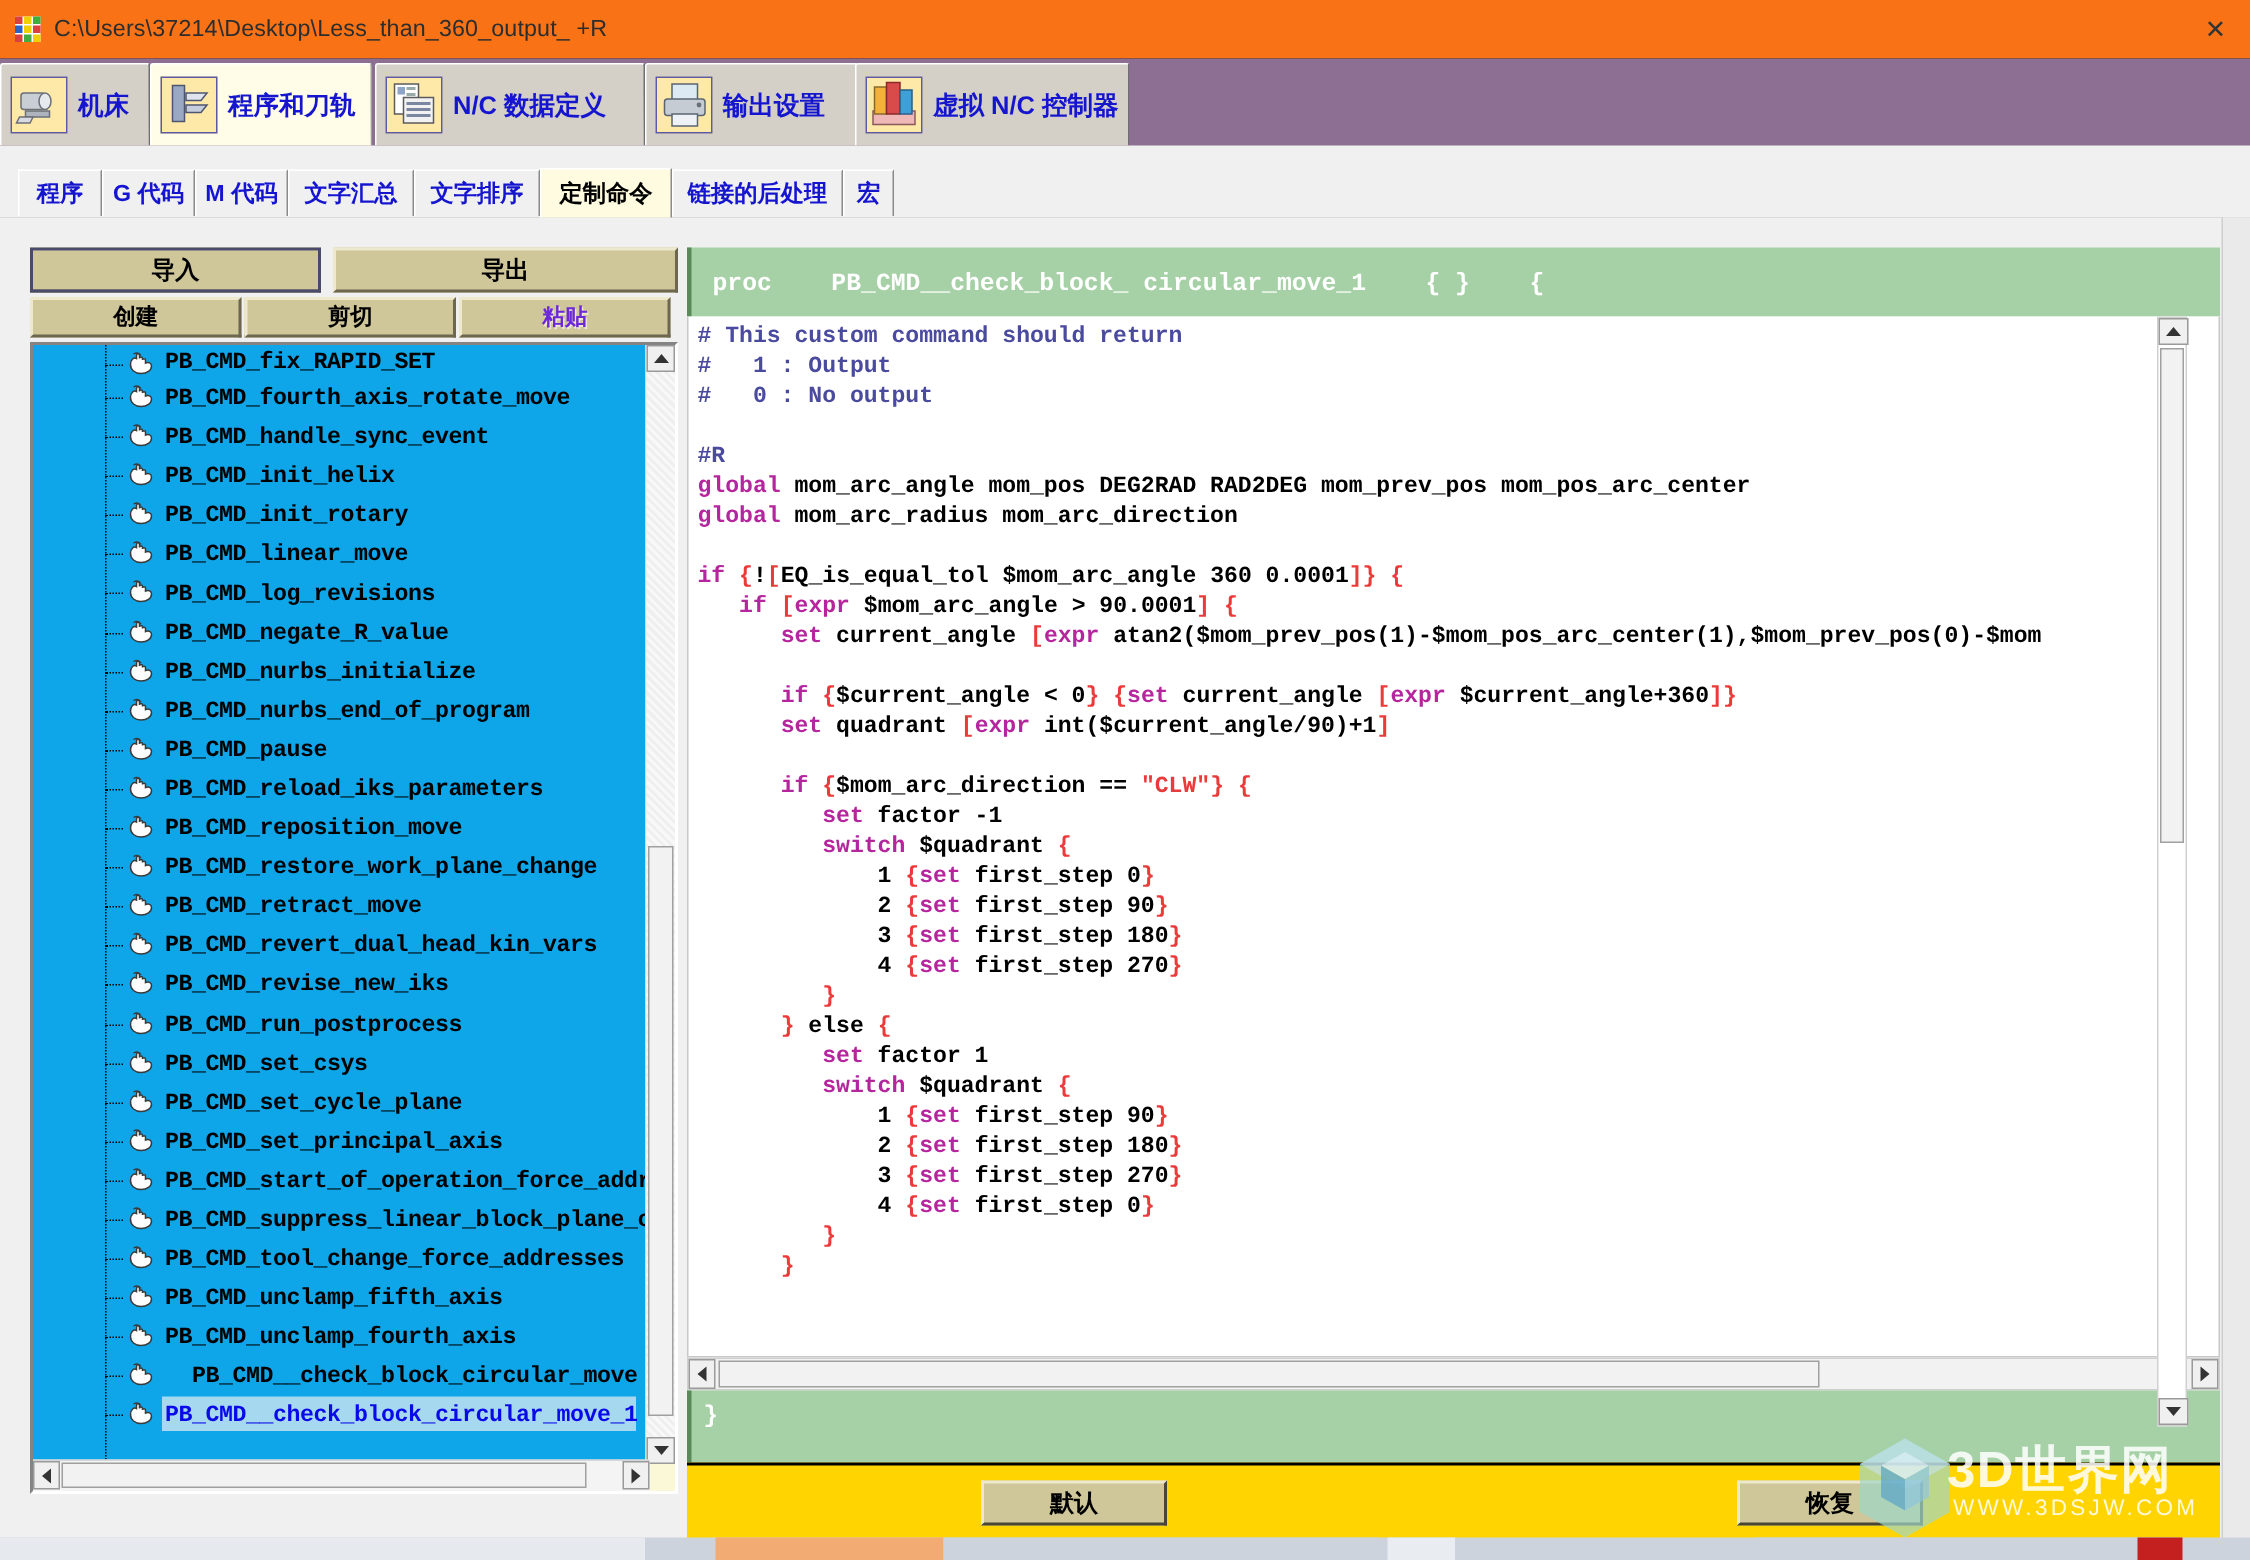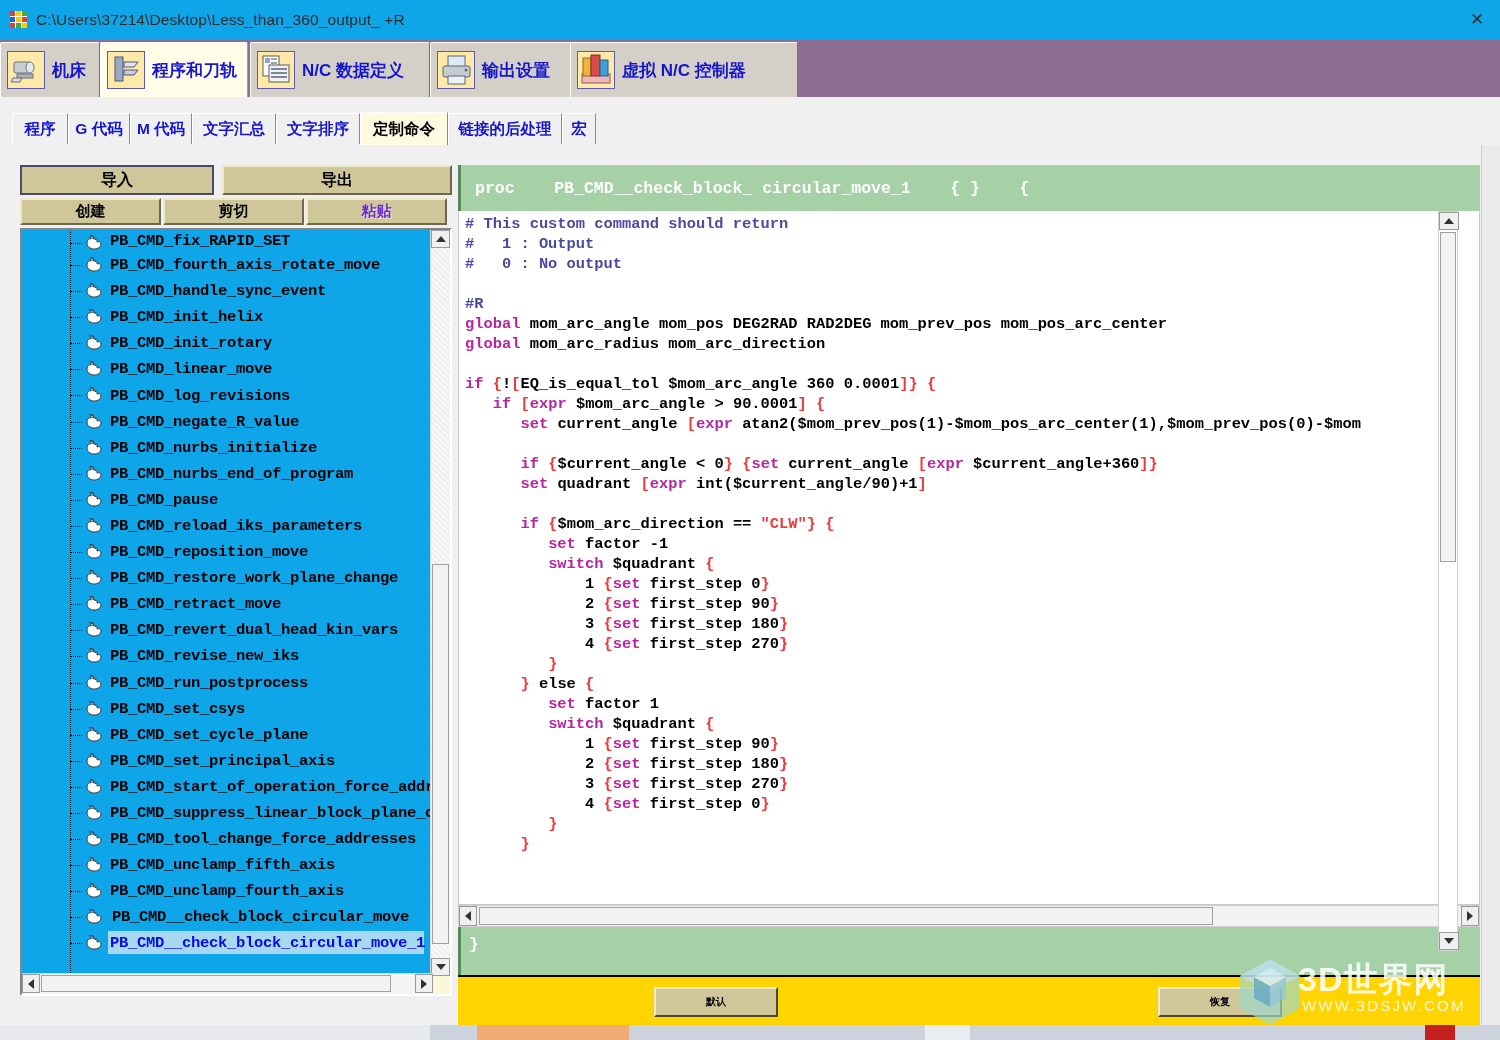--- a/index.html
+++ b/index.html
@@ -12,21 +12,21 @@
   #app {
     position: relative;
     width: 1500px; height: 1040px;
     background: #f0f0f0;
   }
 
   
   .titlebar {
     position: absolute; left: 0; top: 0;
     width: 1500px; height: 39px;
-    background: #0ea5e9;
+    background: #f97316;
     border-bottom: 6px solid #000000;
     display: flex; align-items: center;
   }
   .tb-icon {
     width: 17px; height: 17px;
     margin-left: 10px; margin-right: 9px;
     display: grid;
     grid-template-columns: repeat(3, 1fr);
     grid-template-rows: repeat(3, 1fr);
     gap: 1px;
@@ -310,21 +310,21 @@
     border-top: 2px solid #000;
   }
   .ybtn {
     position: absolute; top: 10px;
     width: 124px; height: 30px;
     background: #cfc69a;
     border: 2px solid;
     border-color: #eee8cc #4a4635 #4a4635 #eee8cc;
     box-sizing: border-box;
     display: flex; align-items: center; justify-content: center;
-    font-size: 10px; font-weight: bold; color: #000;
+    font-size: 16px; font-weight: bold; color: #000;
     font-family: "Liberation Sans", sans-serif;
   }
 
   
   .codevsb {
     position: absolute; left: 1458px; top: 165px;
     width: 20px; height: 740px;
     background: #ffffff;
     border: 1px solid #d0d0d0;
     box-sizing: border-box;
@@ -422,21 +422,21 @@
         </div>
         <div class="tbtab" style="left: 430px; width: 142px;">
           <div class="tbico"><svg width="36" height="36" viewBox="0 0 36 36">
               <rect x="10" y="4" width="17" height="11" fill="#dceaf4" stroke="#5b6570"></rect>
               <rect x="5" y="14" width="27" height="11" rx="2" fill="#c6ccd4" stroke="#5b6570"></rect>
               <rect x="10" y="24" width="17" height="8" fill="#eef1f5" stroke="#5b6570"></rect>
               <circle cx="28" cy="18" r="1.6" fill="#6a6f78"></circle>
             </svg></div>
           <span class="lbl">输出设置</span>
         </div>
-        <div class="tbtab" style="left: 570px; width: 228px;">
+        <div class="tbtab" style="left: 570px; width: 183px;">
           <div class="tbico"><svg width="36" height="36" viewBox="0 0 36 36">
               <rect x="4" y="22" width="28" height="9" fill="#f0b7b7" stroke="#8a5a5a"></rect>
               <rect x="5" y="6" width="8" height="18" fill="#f2b23c" stroke="#8a6a28"></rect>
               <rect x="13" y="3" width="9" height="21" fill="#d94a4a" stroke="#8a2a2a"></rect>
               <rect x="22" y="8" width="8" height="16" fill="#3f9fd8" stroke="#2a5f8a"></rect>
             </svg></div>
           <span class="lbl">虚拟 N/C 控制器</span>
         </div>
       </div>
   </div>
@@ -678,21 +678,21 @@
                   <path d="M5 2 C7 1 9 1.5 10 3" fill="none" stroke="#3a3a3a" stroke-width="0.9"></path>
                 </svg></div>
               <span class="txt" style="position: relative; margin-left: 26px;">PB_CMD_unclamp_fourth_axis</span>
             </div>
             <div class="litem">
               <div class="dash" style="left: 48px; width: 12px;"></div>
               <div class="handico" style="left: 62px;"><svg width="20" height="17" viewBox="0 0 20 17">
                   <path d="M3 9 C3 6 5 4 7 5 L7 3 C7 1.5 9 1.5 9 3 L9 5 C9 3.6 11 3.6 11 5 L11 6 C11 4.8 13 4.8 13 6 L13 8 C15 7 17 8 17 10 C17 13 14 15 10 15 C6 15 3 12.5 3 9 Z" fill="#fdfdfd" stroke="#3a3a3a" stroke-width="1"></path>
                   <path d="M5 2 C7 1 9 1.5 10 3" fill="none" stroke="#3a3a3a" stroke-width="0.9"></path>
                 </svg></div>
-              <span class="txt" style="position: relative; margin-left: 28px;">PB_CMD__check_block_circular_move</span>
+              <span class="txt" style="position: relative; margin-left: 44px;">PB_CMD__check_block_circular_move</span>
             </div>
             <div class="litem selected">
               <div class="dash" style="left: 48px; width: 12px;"></div>
               <div class="handico" style="left: 62px;"><svg width="20" height="17" viewBox="0 0 20 17">
                   <path d="M3 9 C3 6 5 4 7 5 L7 3 C7 1.5 9 1.5 9 3 L9 5 C9 3.6 11 3.6 11 5 L11 6 C11 4.8 13 4.8 13 6 L13 8 C15 7 17 8 17 10 C17 13 14 15 10 15 C6 15 3 12.5 3 9 Z" fill="#fdfdfd" stroke="#3a3a3a" stroke-width="1"></path>
                   <path d="M5 2 C7 1 9 1.5 10 3" fill="none" stroke="#3a3a3a" stroke-width="0.9"></path>
                 </svg></div>
               <div class="selbg" style="left: 86px; width: 316px;"></div>
               <span class="txt" style="position: relative; margin-left: 26px;">PB_CMD__check_block_circular_move_1</span>
             </div>

